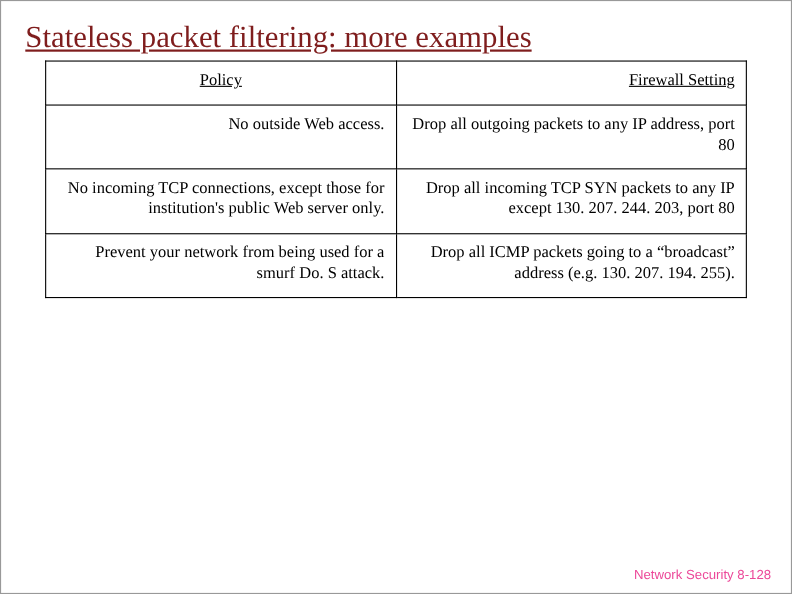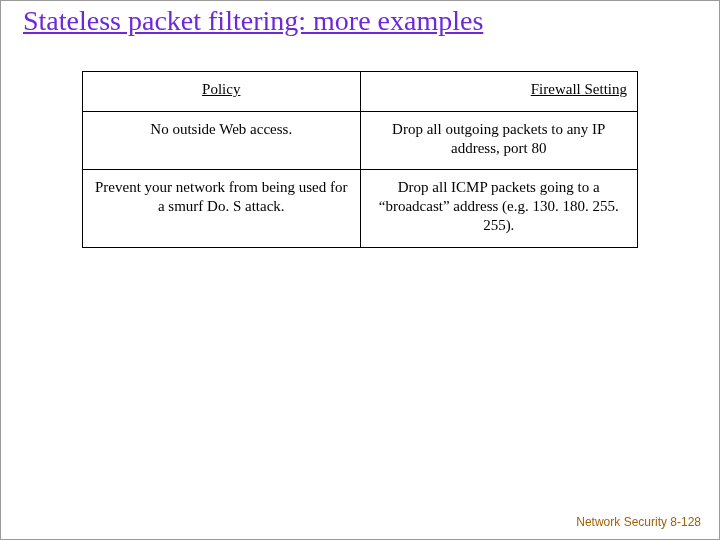--- a/index.html
+++ b/index.html
@@ -6,72 +6,76 @@
   body {
     width: 720px;
     height: 540px;
     background: #fff;
     font-family: "Comic Sans MS", "Comic Sans", cursive;
     position: relative;
     border: 1px solid #999;
   }
   .title {
     font-size: 28px;
-    color: #6d28d9;
+    color: #7f1d1d;
     text-decoration: underline;
-    padding: 4px 0 0 22px;
+    padding: 18px 0 0 22px;
     font-weight: normal;
   }
   .tbl {
     border-collapse: collapse;
-    margin: 34px auto 0 auto;
-    width: 556px;
+    margin: 4px auto 0 auto;
+    width: 638px;
     table-layout: fixed;
   }
   .tbl th, .tbl td {
     border: 1.5px solid #000;
     padding: 8px 10px 12px 10px;
     vertical-align: top;
-    text-align: center;
+    text-align: right;
     font-size: 15px;
     line-height: 1.25;
   }
   .tbl th {
     font-weight: normal;
     text-decoration: underline;
   }
   .tbl th.policy { text-align: center; width: 50%; }
   .tbl th.setting { text-align: right; width: 50%; }
   .tbl td.setting { font-weight: normal; }
   .footer {
     position: absolute;
     right: 18px;
     bottom: 10px;
     font-family: Arial, Helvetica, sans-serif;
     font-size: 12px;
-    color: #a16207;
+    color: #ec4899;
   }
 </style>
 </head>
 <body>
 
 <h1 class="title">Stateless packet filtering: more examples</h1>
 
 <table class="tbl">
   <thead>
     <tr>
       <th class="policy">Policy</th>
       <th class="setting">Firewall Setting</th>
     </tr>
   </thead>
   <tbody>
     <tr>
       <td>No outside Web access.</td>
       <td class="setting">Drop all outgoing packets to any IP address, port 80</td>
     </tr>
     <tr>
+      <td>No incoming TCP connections, except those for institution's public Web server only.</td>
+      <td class="setting">Drop all incoming TCP SYN packets to any IP except 130. 207. 244. 203, port 80</td>
+    </tr>
+    <tr>
       <td>Prevent your network from being used for a smurf Do. S attack.</td>
-      <td class="setting">Drop all ICMP packets going to a “broadcast” address (e.g. 130. 180. 255. 255).</td>
+      <td class="setting">Drop all ICMP packets going to a “broadcast” address (e.g. 130. 207. 194. 255).</td>
     </tr>
   </tbody>
 </table>
 
 <div class="footer">Network Security  8-128</div>
 
 </body></html>

